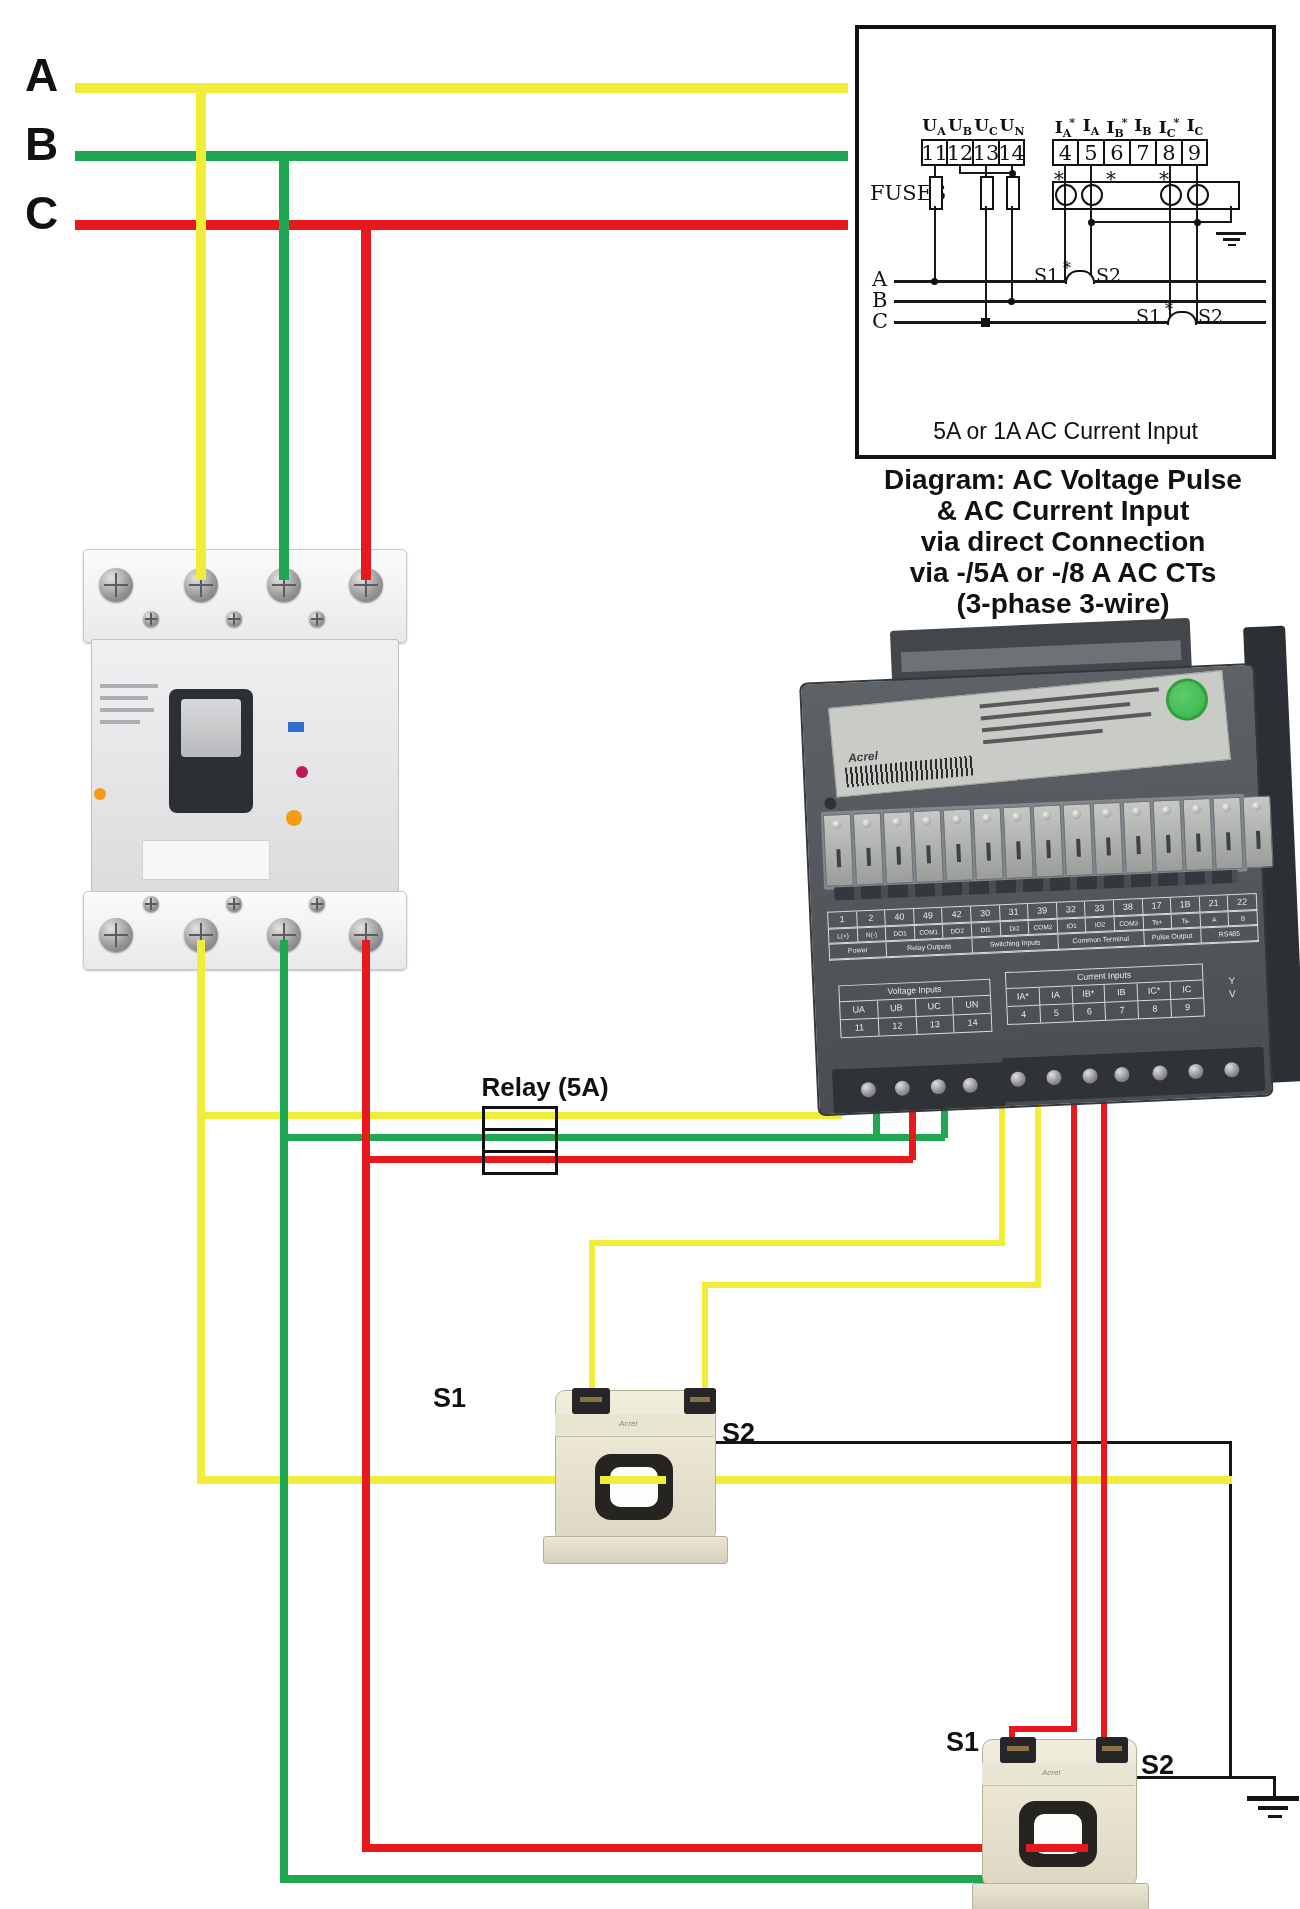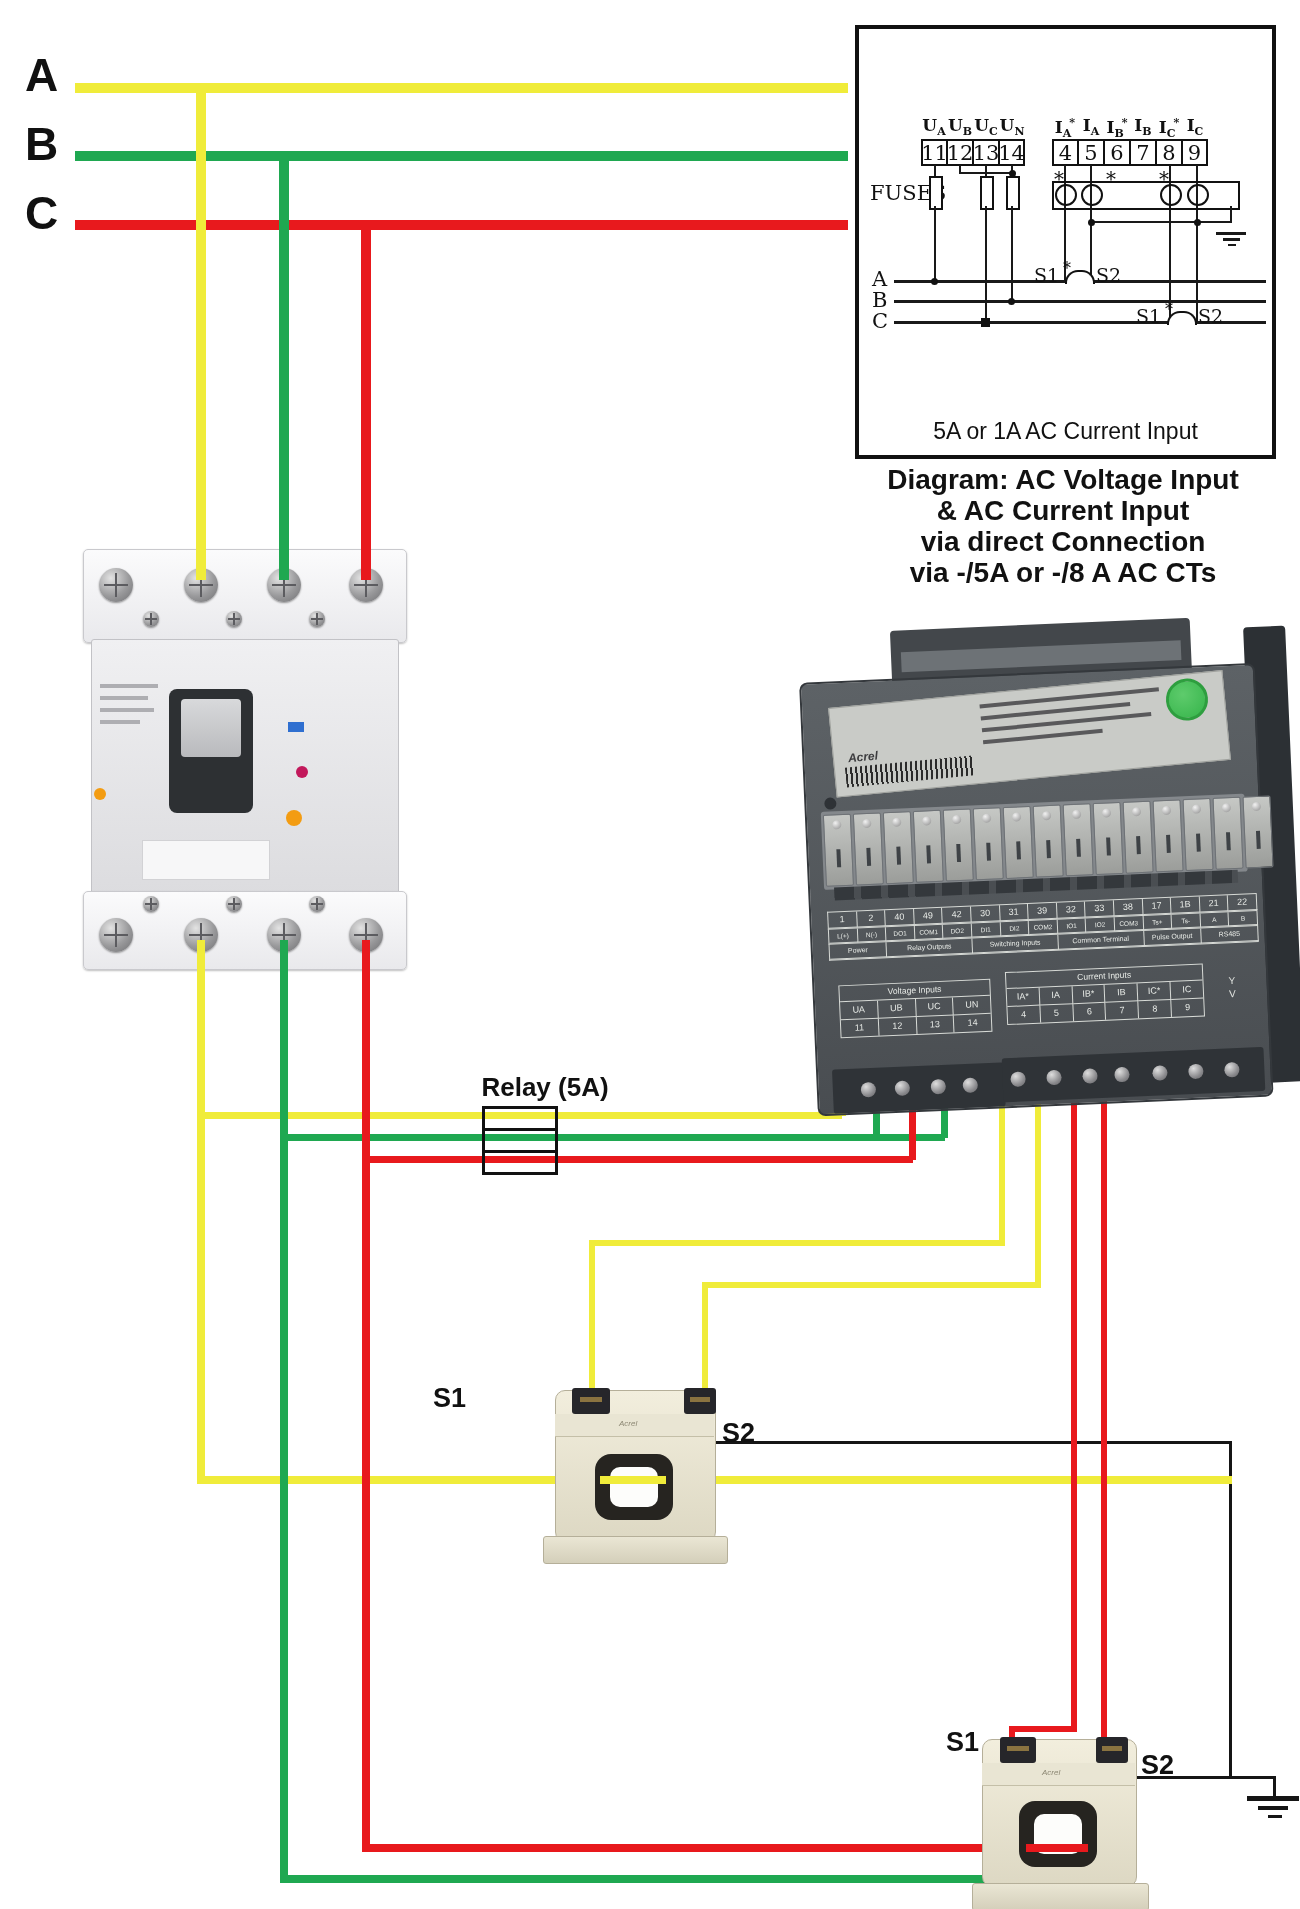--- a/index.html
+++ b/index.html
@@ -217,24 +217,25 @@
     <div class="s12" style="left:237px;top:237px;">S2</div>
     <div class="bump" style="left:308px;top:282px;"></div>
     <div class="star" style="left:306px;top:273px;font-size:16px;">*</div>
     <div class="s12" style="left:277px;top:278px;">S1</div>
     <div class="s12" style="left:339px;top:278px;">S2</div>
 
     <div class="caption" style="left:0;top:388px;">5A or 1A AC Current Input</div>
   </div>
 
   <div class="title">
-    <div>Diagram: AC Voltage Input</div>
+    <div>Diagram: AC Voltage Pulse</div>
     <div>&amp; AC Current Input</div>
     <div>via direct Connection</div>
     <div>via -/5A or -/8 A AC CTs</div>
+    <div>(3-phase 3-wire)</div>
   </div>
 
   <div class="w" style="left:197px;top:940px;width:8px;height:543px;background:var(--wa);z-index:3;"></div>
   <div class="w" style="left:197px;top:1476px;width:1035px;height:8px;background:var(--wa);z-index:1;"></div>
   <div class="w" style="left:197px;top:1112px;width:645px;height:7px;background:var(--wa);z-index:1;"></div>
   <div class="w" style="left:839px;top:1080px;width:7px;height:36px;background:var(--wa);z-index:1;"></div>
 
   <div class="w" style="left:280px;top:940px;width:8px;height:943px;background:var(--wb);z-index:3;"></div>
   <div class="w" style="left:280px;top:1875px;width:773px;height:8px;background:var(--wb);z-index:1;"></div>
   <div class="w" style="left:280px;top:1134px;width:665px;height:7px;background:var(--wb);z-index:1;"></div>

